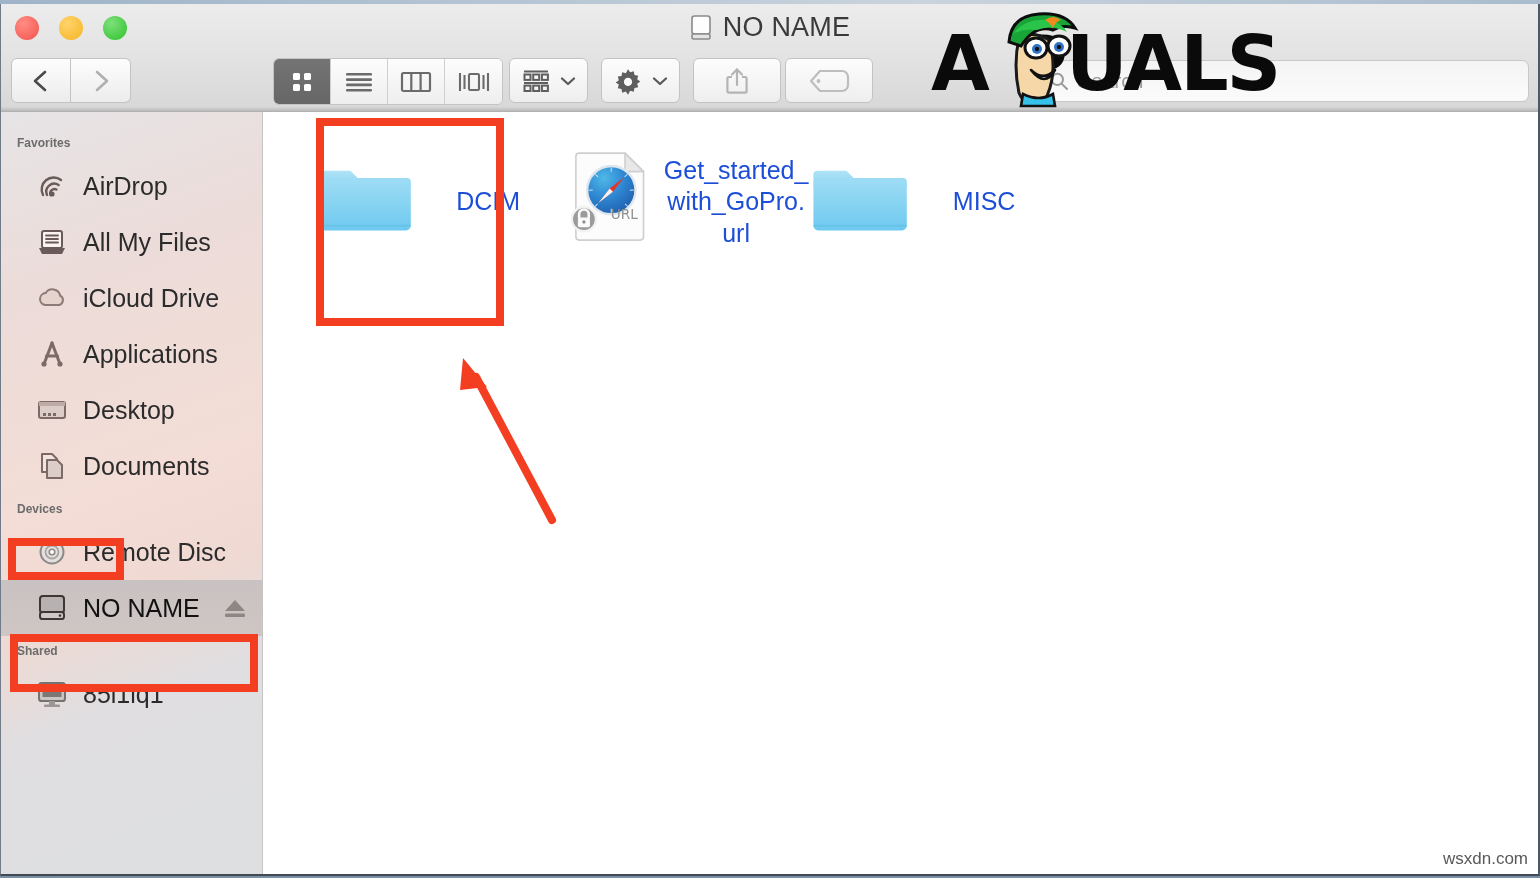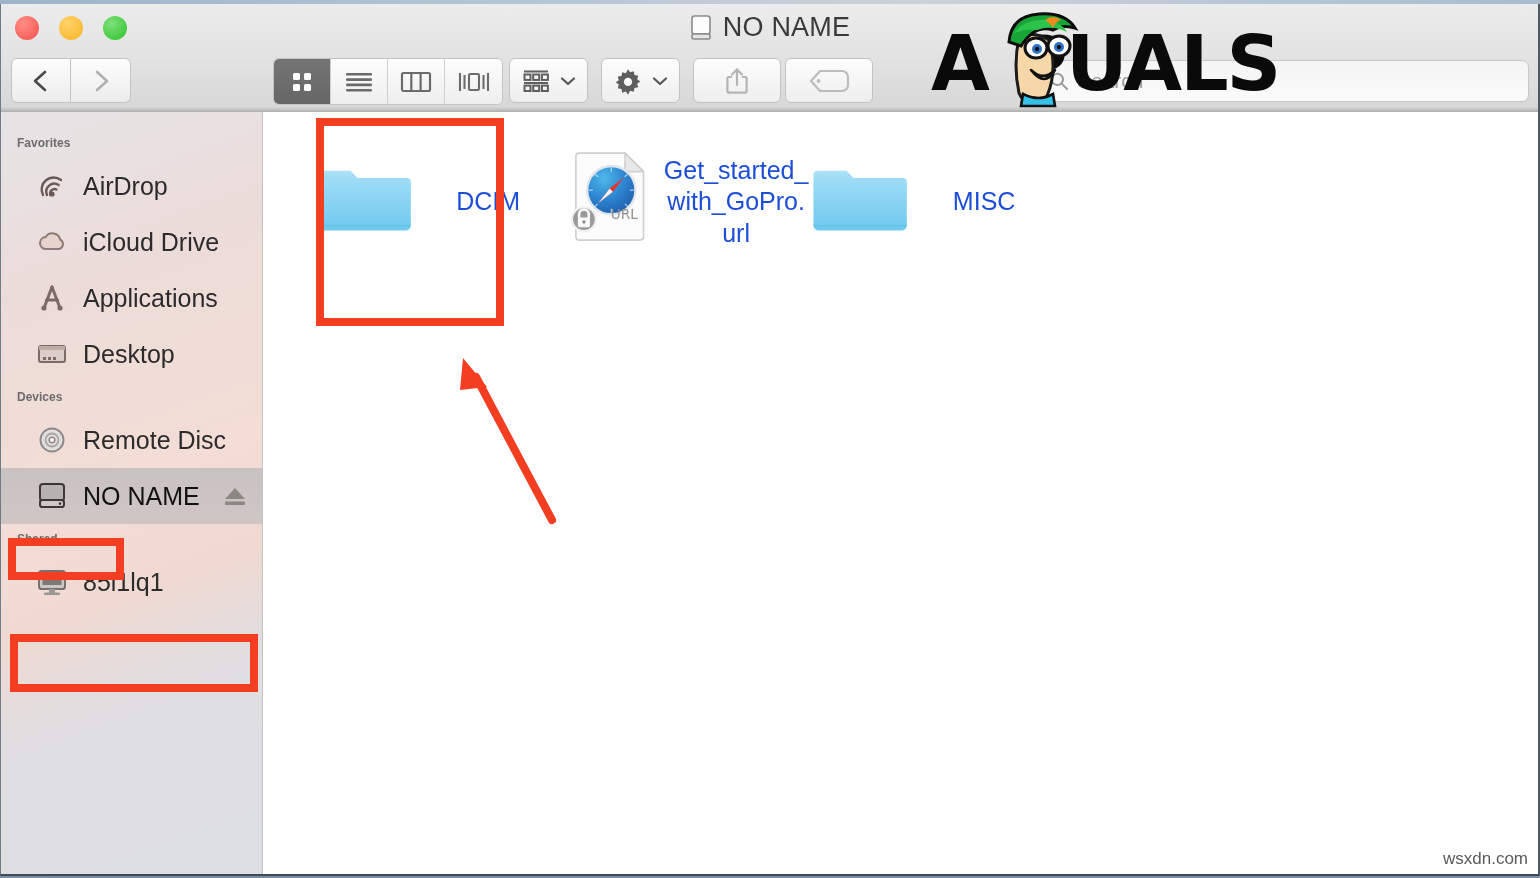--- a/index.html
+++ b/index.html
@@ -334,20 +334,32 @@
             <g fill="none" stroke="#6a5a58" stroke-width="2.4" stroke-linecap="round">
               <path d="M8 26 a12 12 0 0 1 18 -15"></path>
               <path d="M12 26 a8 8 0 0 1 11.6 -10"></path>
               <path d="M15.5 26 a4.4 4.4 0 0 1 6 -5.5"></path>
             </g>
             <circle cx="17" cy="25" r="2.6" fill="#6a5a58"></circle>
           </svg>
           <span class="sb-label">AirDrop</span>
         </div>
 
+        <div class="sb-item">
+          <svg class="sb-icon" viewBox="0 0 34 34">
+            <rect x="7" y="6" width="20" height="17" rx="2" fill="#fbf4f2" stroke="#6a5a58" stroke-width="2"></rect>
+            <g stroke="#6a5a58" stroke-width="1.8" stroke-linecap="round">
+              <line x1="11" y1="10.5" x2="23" y2="10.5"></line>
+              <line x1="11" y1="14" x2="23" y2="14"></line>
+              <line x1="11" y1="17.5" x2="23" y2="17.5"></line>
+            </g>
+            <path d="M4 23 h26 l-3 6 H7 z" fill="#6a5a58"></path>
+          </svg>
+          <span class="sb-label">All My Files</span>
+        </div>
 
         <div class="sb-item">
           <svg class="sb-icon" viewBox="0 0 34 34">
             <path d="M10 24 a6 6 0 0 1 .6 -11.9 a8 8 0 0 1 14.6 2.6 a5 5 0 0 1 -1 9.3 z" fill="#e6d3cd" stroke="#8d7a76" stroke-width="2" stroke-linejoin="round"></path>
           </svg>
           <span class="sb-label">iCloud Drive</span>
         </div>
 
         <div class="sb-item">
           <svg class="sb-icon" viewBox="0 0 34 34">
@@ -368,20 +380,27 @@
             <rect x="4" y="9" width="26" height="4" fill="#bfaba6"></rect>
             <g fill="#7d6a66">
               <rect x="8" y="20" width="3" height="3"></rect>
               <rect x="13" y="20" width="3" height="3"></rect>
               <rect x="18" y="20" width="3" height="3"></rect>
             </g>
           </svg>
           <span class="sb-label">Desktop</span>
         </div>
 
+        <div class="sb-item">
+          <svg class="sb-icon" viewBox="0 0 34 34">
+            <path d="M7 5 h10 l5 5 v13 H7 z" fill="#f0e5e2" stroke="#7d6a66" stroke-width="2" stroke-linejoin="round"></path>
+            <path d="M12 11 h10 l5 5 v13 H12 z" fill="#ddcdc9" stroke="#7d6a66" stroke-width="2" stroke-linejoin="round"></path>
+          </svg>
+          <span class="sb-label">Documents</span>
+        </div>
 
 
         <div class="sb-header">Devices</div>
 
         <div class="sb-item">
           <svg class="sb-icon" viewBox="0 0 34 34">
             <circle cx="17" cy="17" r="11.5" fill="#e3e0df" stroke="#8d8a88" stroke-width="2"></circle>
             <circle cx="17" cy="17" r="6.5" fill="none" stroke="#a8a5a3" stroke-width="1.8"></circle>
             <circle cx="17" cy="17" r="2.8" fill="#fff" stroke="#8d8a88" stroke-width="1.6"></circle>
           </svg>

